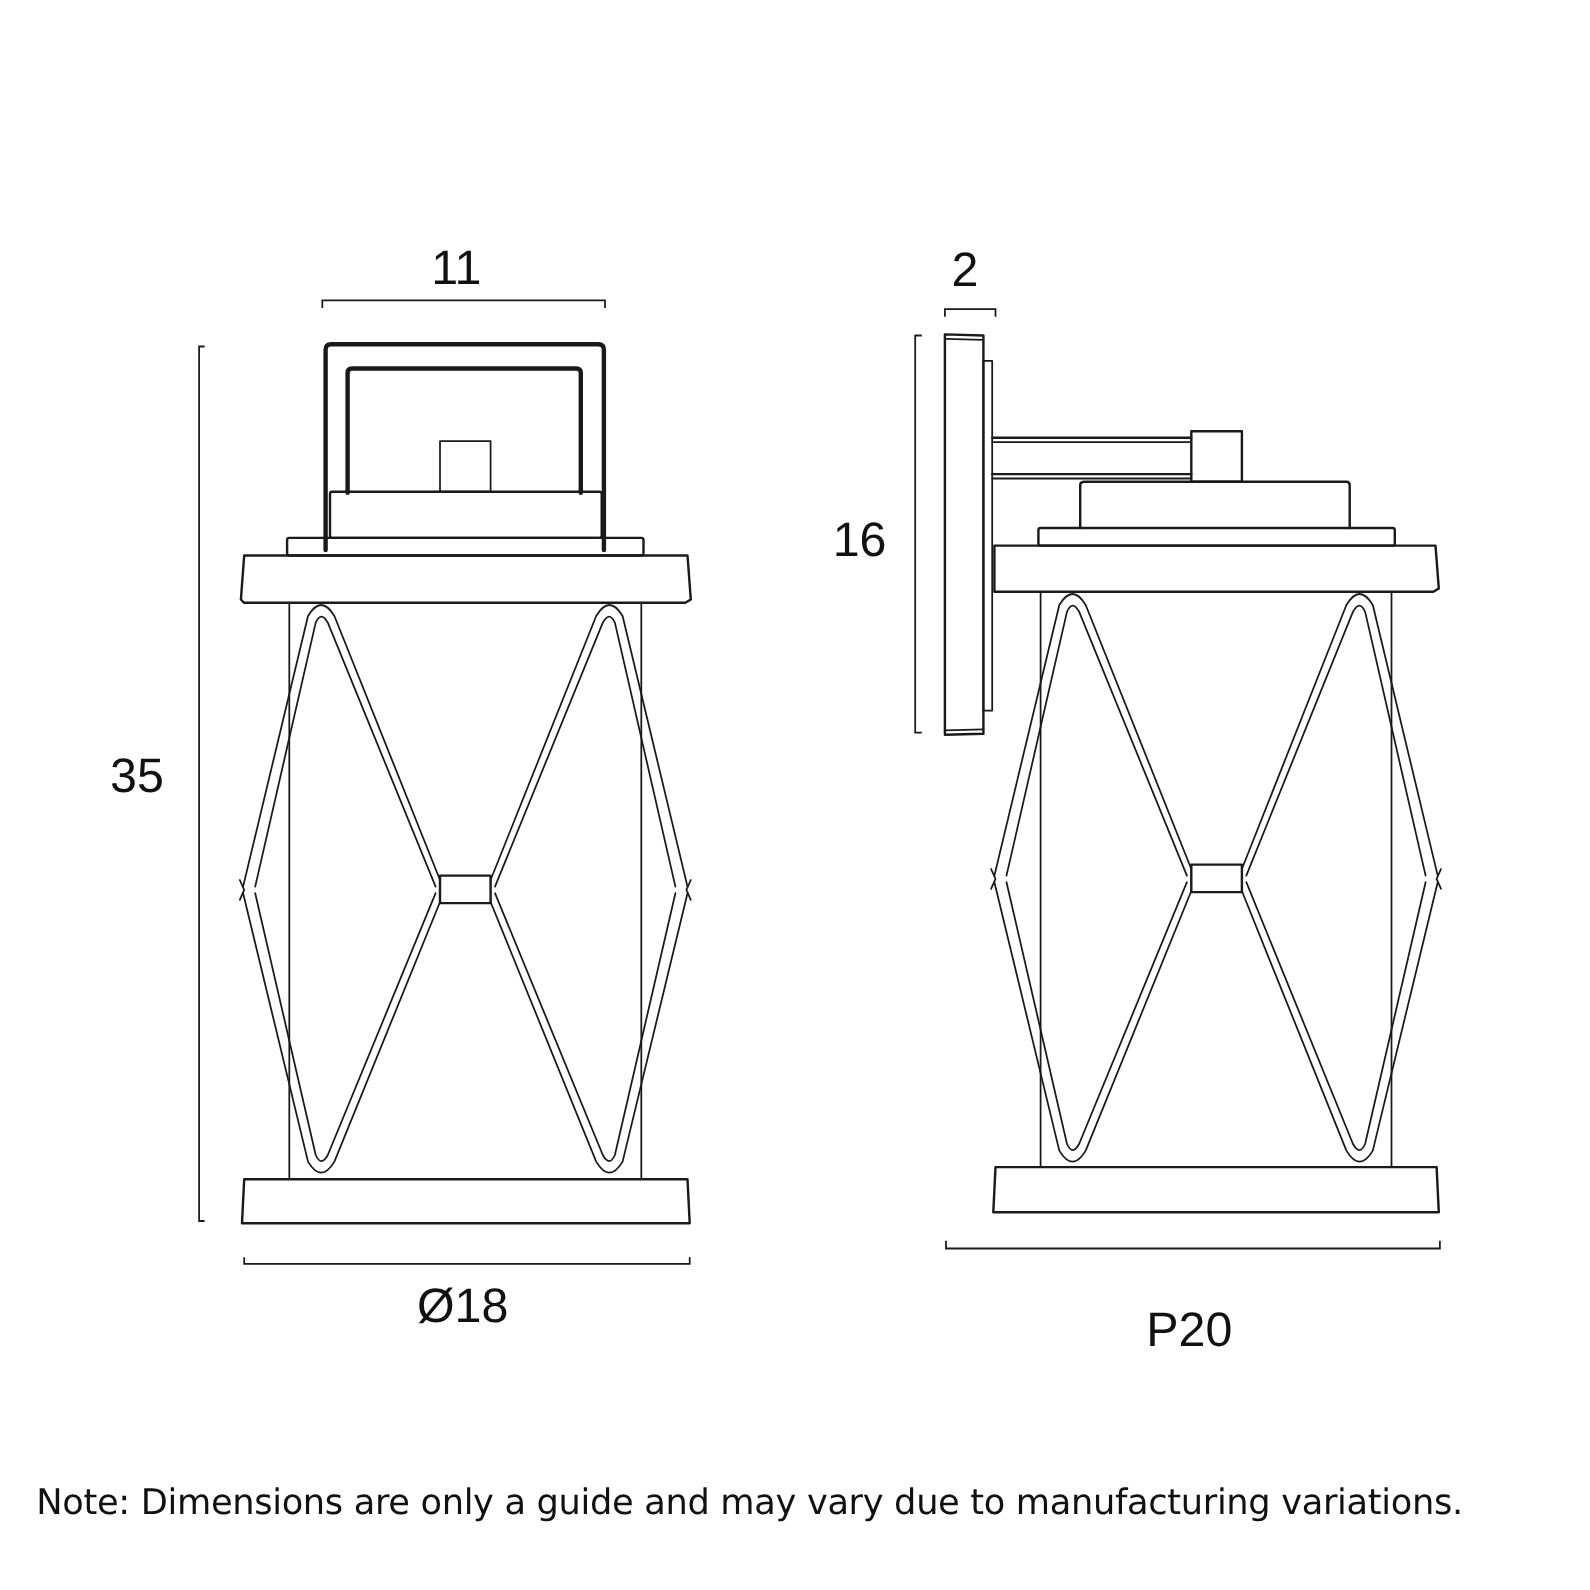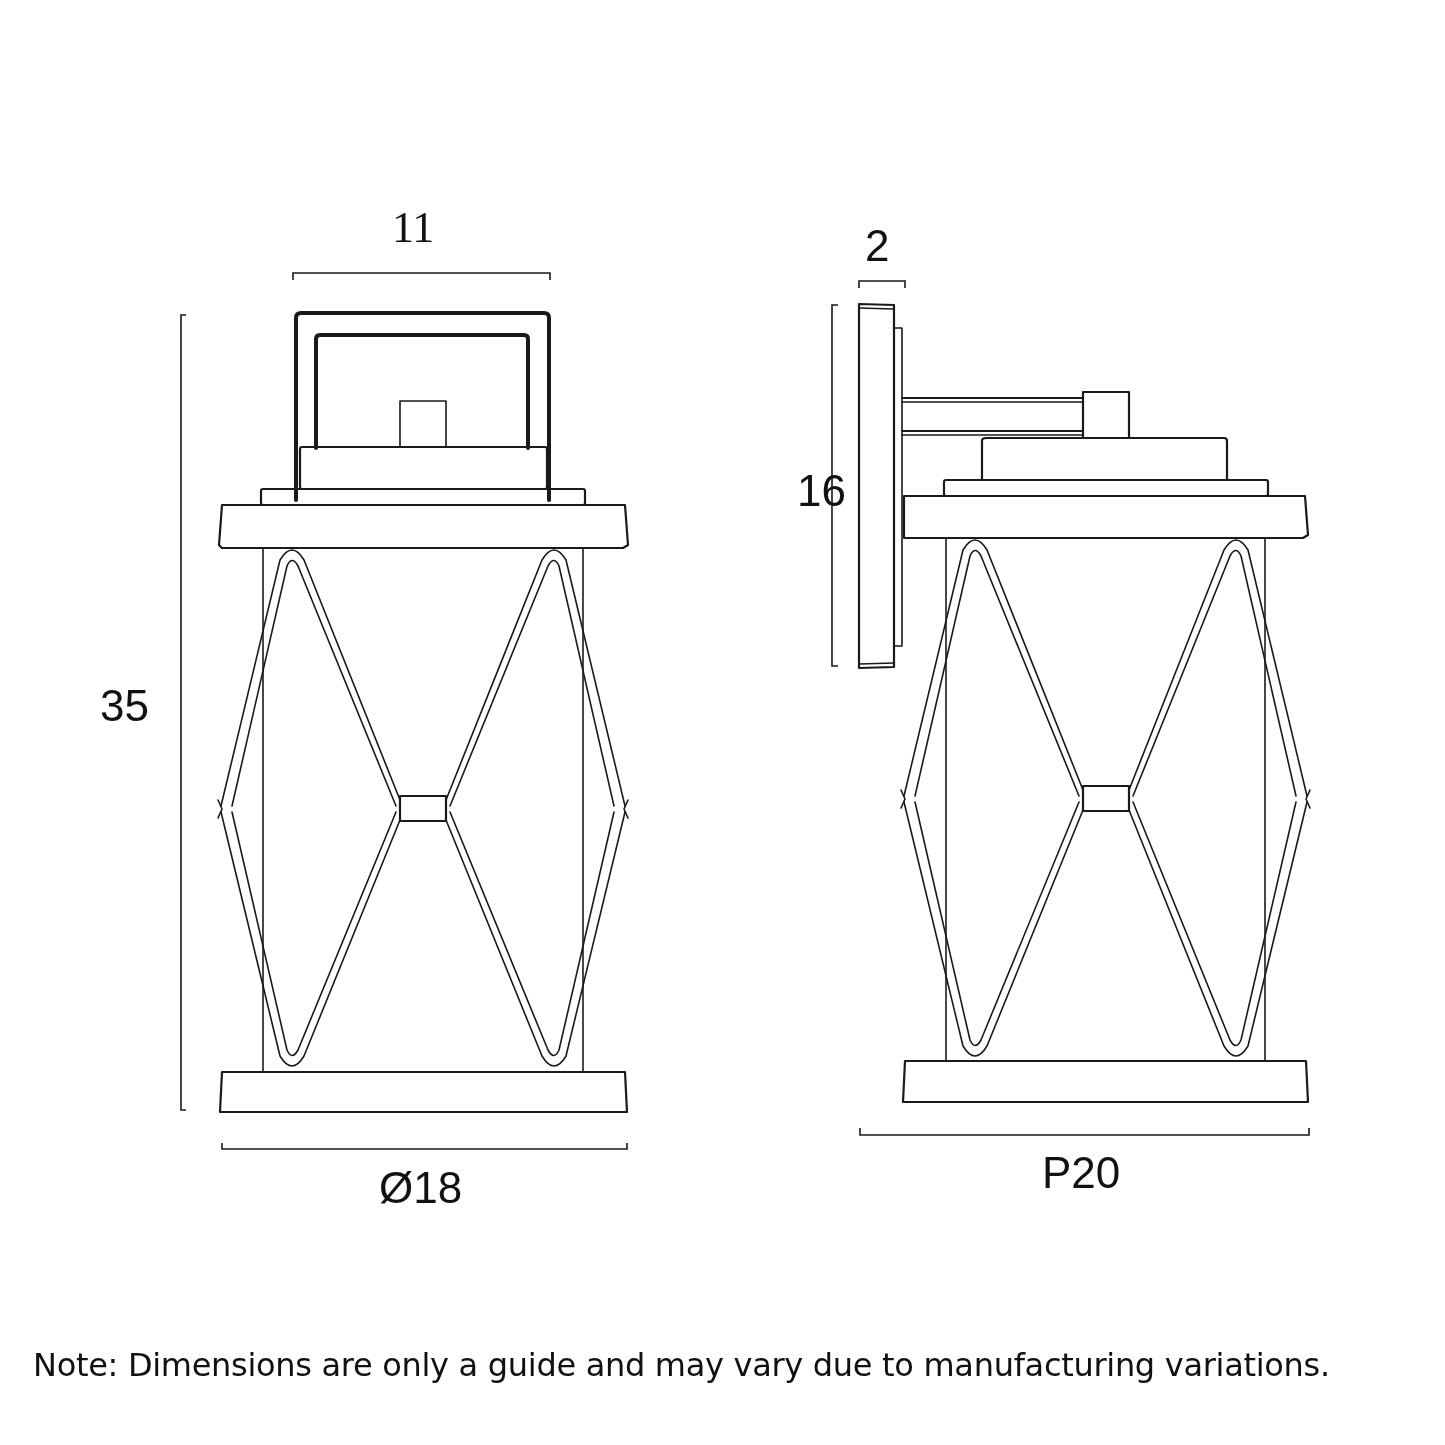--- a/index.html
+++ b/index.html
@@ -90,20 +90,20 @@
       <path class="ln thin" d="M1296 802 L1241 1040 Q1236 1051 1230 1040 L1133 802"></path>
       <path class="ln thin" d="M901 790 L905 799 L901 808"></path>
       <path class="ln thin" d="M1310 790 L1306 799 L1310 808"></path>
     </g>
     <rect class="ln" x="1083" y="786" width="46" height="25"></rect>
 
     <path class="ln" d="M905 1061 H1306 L1308 1102 H903 Z"></path>
   </g>
 </svg>
 
-<div class="label" style="left:392px; top:206px;font-family:Liberation Serif, serif;">11</div>
+<div class="label" style="left:392px; top:222px;">11</div>
 <div class="label" style="left:100px; top:684px;">35</div>
 <div class="label" style="left:379px; top:1166px;">Ø18</div>
 <div class="label" style="left:865px; top:224px;">2</div>
-<div class="label" style="left:757px; top:469px;margin-left:40px;">16</div>
-<div class="label" style="left:1042px; top:1151px;">P20</div>
+<div class="label" style="left:757px; top:469px;">16</div>
+<div class="label" style="left:1042px; top:1188px;">P20</div>
 
 <div class="note">Note: Dimensions are only a guide and may vary due to manufacturing variations.</div>
 
 </body></html>

